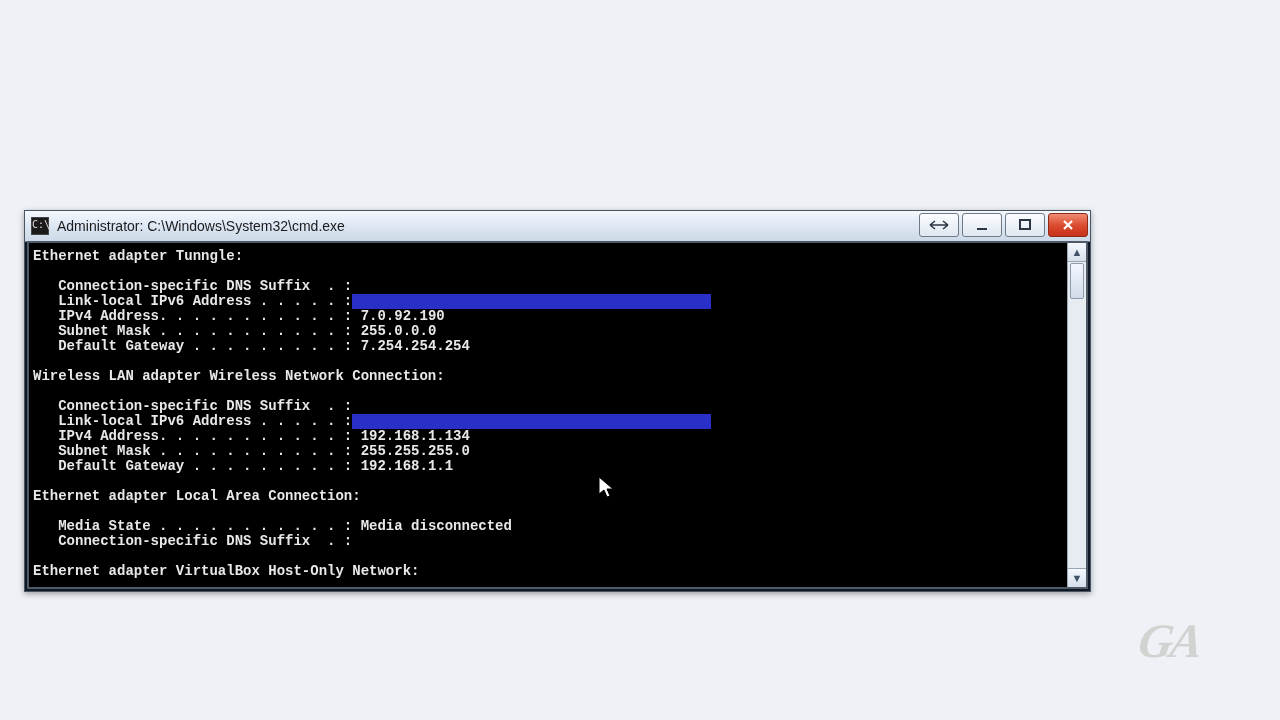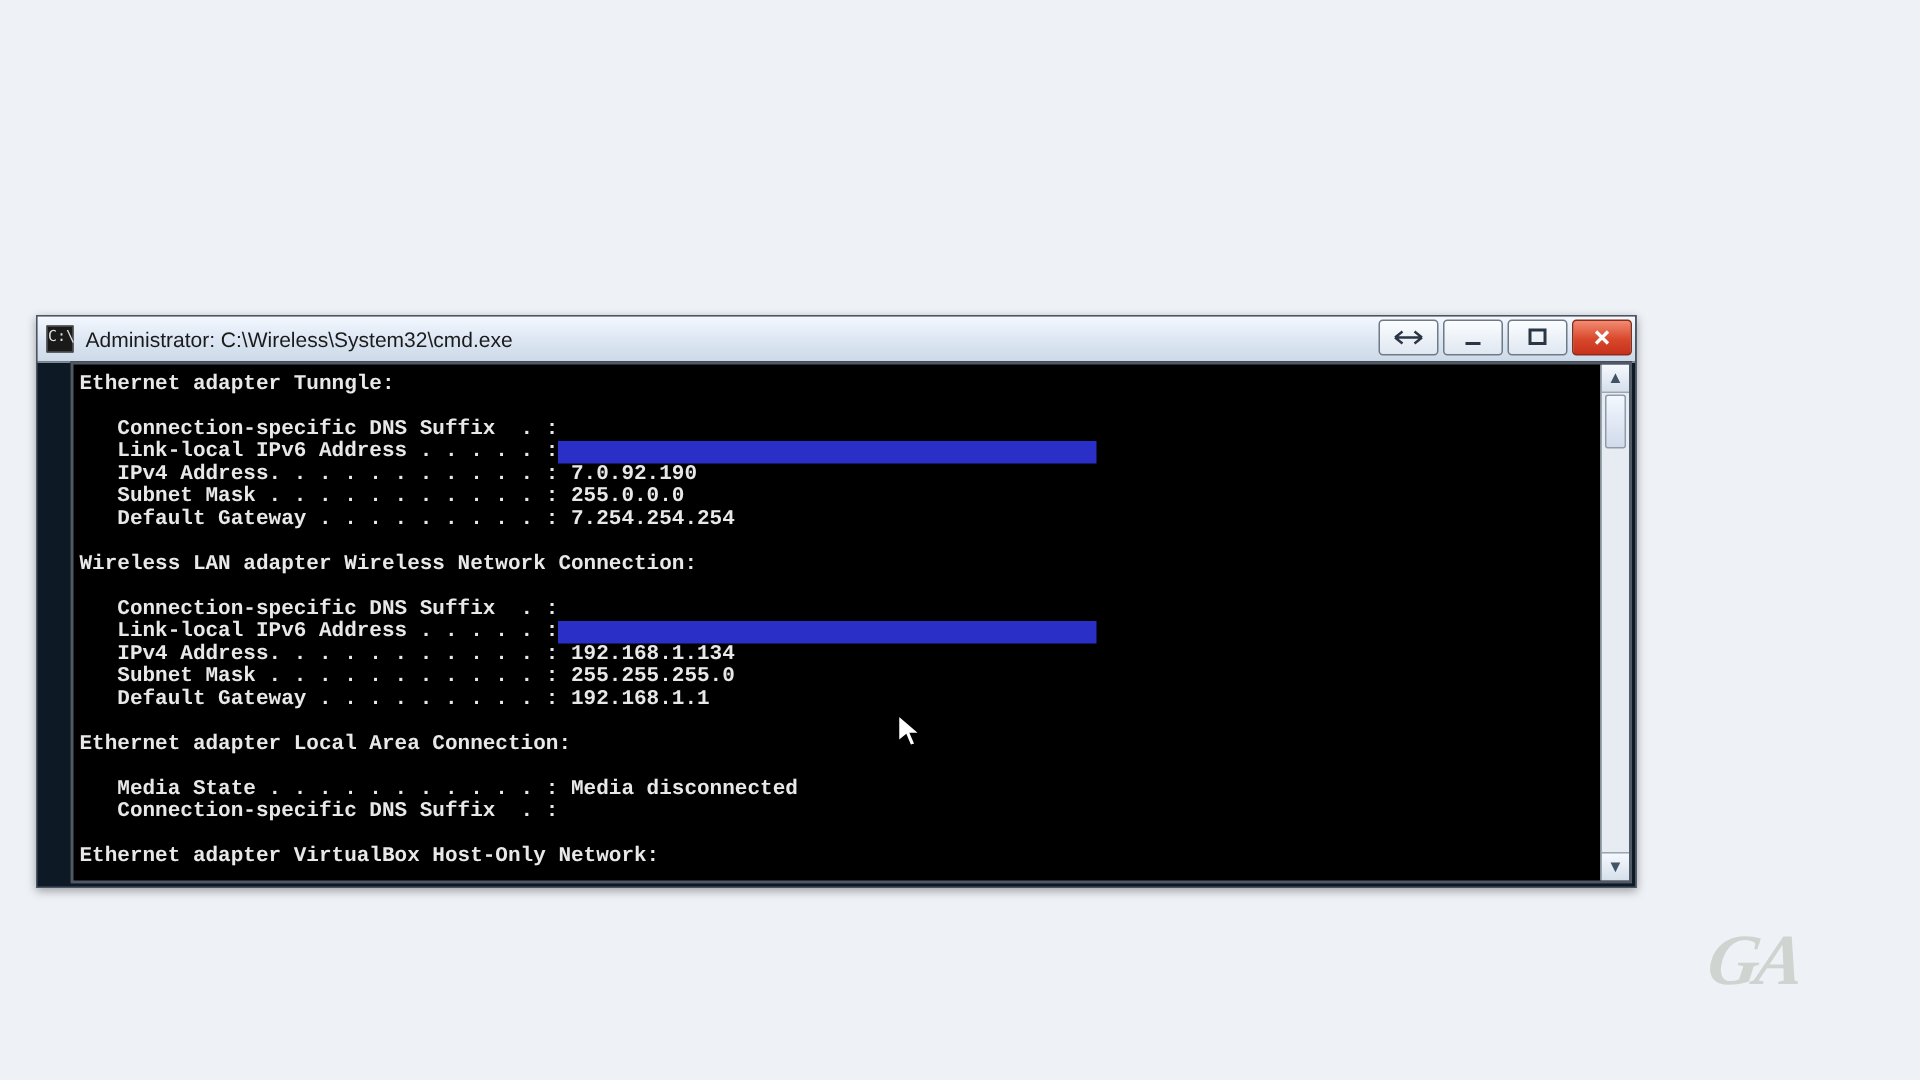--- a/index.html
+++ b/index.html
@@ -19,21 +19,21 @@
   .tbtn{width:38px;height:22px;border:1px solid #6e7a86;border-radius:3px;
         background:linear-gradient(#fbfdff,#dfe7f1);display:flex;align-items:center;justify-content:center;
         font:700 12px/1 sans-serif;color:#2a3644;}
   .tbtn.close{background:linear-gradient(#f08b72,#d9482b 55%,#c6311b);border-color:#8c2c18;color:#fff;}
   .tbtn svg{display:block;}
   
   .quickbtn{width:38px;height:22px;border:1px solid #6e7a86;border-radius:3px;
             background:linear-gradient(#fbfdff,#dfe7f1);display:flex;align-items:center;justify-content:center;}
   
   .client{position:absolute;left:2px;right:2px;top:30px;bottom:2px;border:2px solid #505a66;
-          background:#000;overflow:hidden;margin-left:20px;}
+          background:#000;overflow:hidden;}
   .scrollbar{position:absolute;top:0;right:0;bottom:0;width:18px;background:#e7ecf3;border-left:1px solid #9aa6b2;}
   .sb-arrow{width:18px;height:18px;background:linear-gradient(#f6f9ff,#d5dfeb);
             border-bottom:1px solid #9aa6b2;display:flex;align-items:center;justify-content:center;font:11px/1 sans-serif;color:#425368;}
   .sb-arrow.down{position:absolute;bottom:0;border-top:1px solid #9aa6b2;border-bottom:none;}
   .sb-thumb{position:absolute;left:2px;right:2px;top:20px;height:34px;border:1px solid #8f9bab;border-radius:2px;
             background:linear-gradient(#f3f7ff,#d0dbea);}
   .term{position:absolute;left:0;top:0;right:18px;bottom:0;padding:6px 4px 4px 4px;
         font:700 14px/15px "Lucida Console","Courier New",monospace;color:#e8e8e8;white-space:pre;}
   .row{height:15px;position:relative;}
   .lbl{display:inline-block;}
@@ -43,21 +43,21 @@
   .cursor{position:absolute;left:598px;top:476px;pointer-events:none;}
   .cursor svg{display:block;}
 </style>
 </head>
 <body>
 <div class="page-bg"></div>
 
 <div class="win">
   <div class="tbar">
     <div class="sysico">C:\</div>
-    <div class="title">Administrator: C:\Wireless\System32\cmd.exe</div>
+    <div class="title">Administrator: C:\Windows\System32\cmd.exe</div>
     <div class="tbar-right">
       <div class="quickbtn">
         <svg width="20" height="10" viewBox="0 0 20 10">
           <path d="M1 5 L6 1 M1 5 L6 9 M1 5 H19 M19 5 L14 1 M19 5 L14 9" stroke="#2a3644" stroke-width="1.6" fill="none"></path>
         </svg>
       </div>
       <div class="tbtn">
         <svg width="14" height="14" viewBox="0 0 14 14">
           <rect x="2" y="10" width="10" height="2" fill="#2a3644"></rect>
         </svg>

